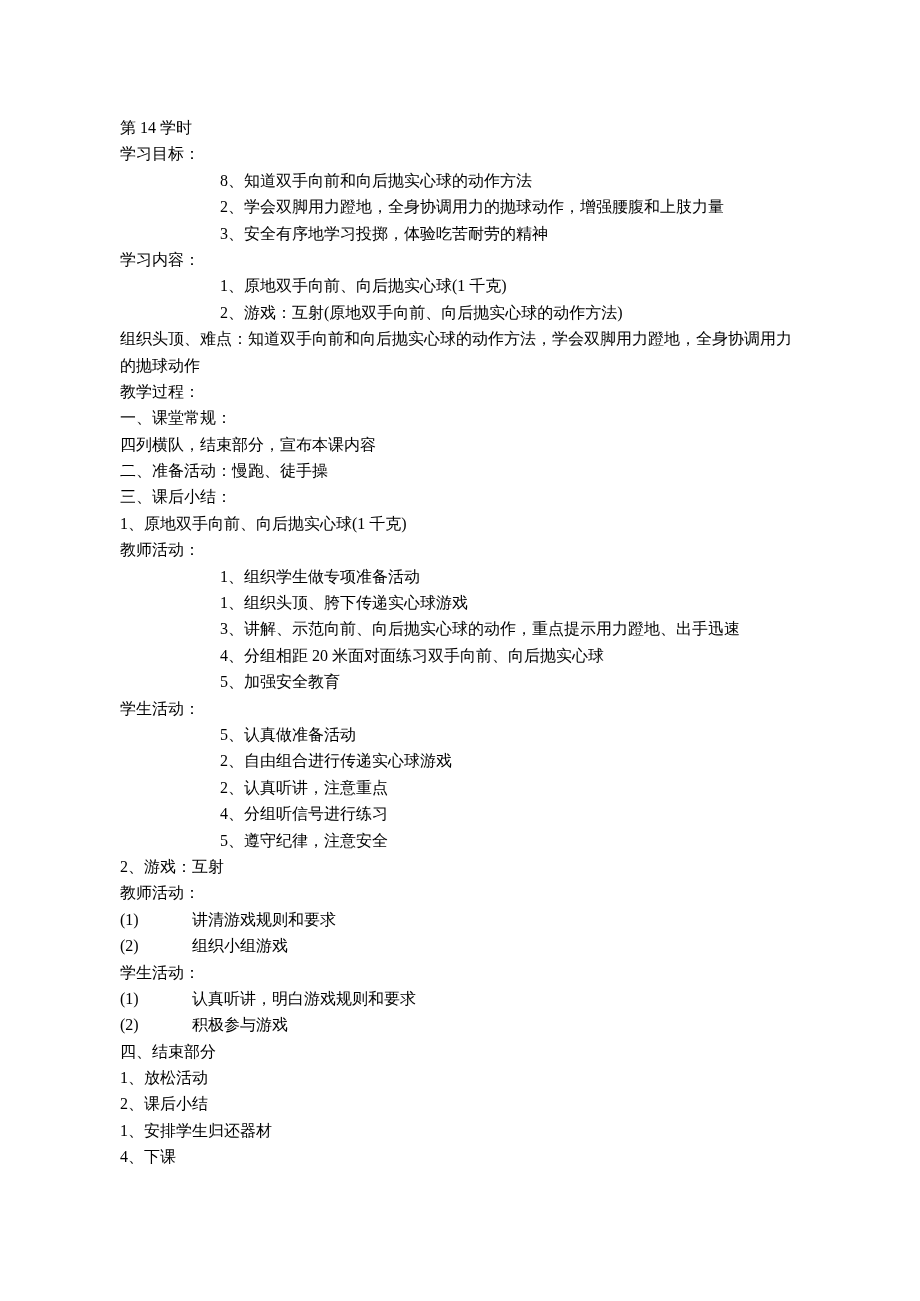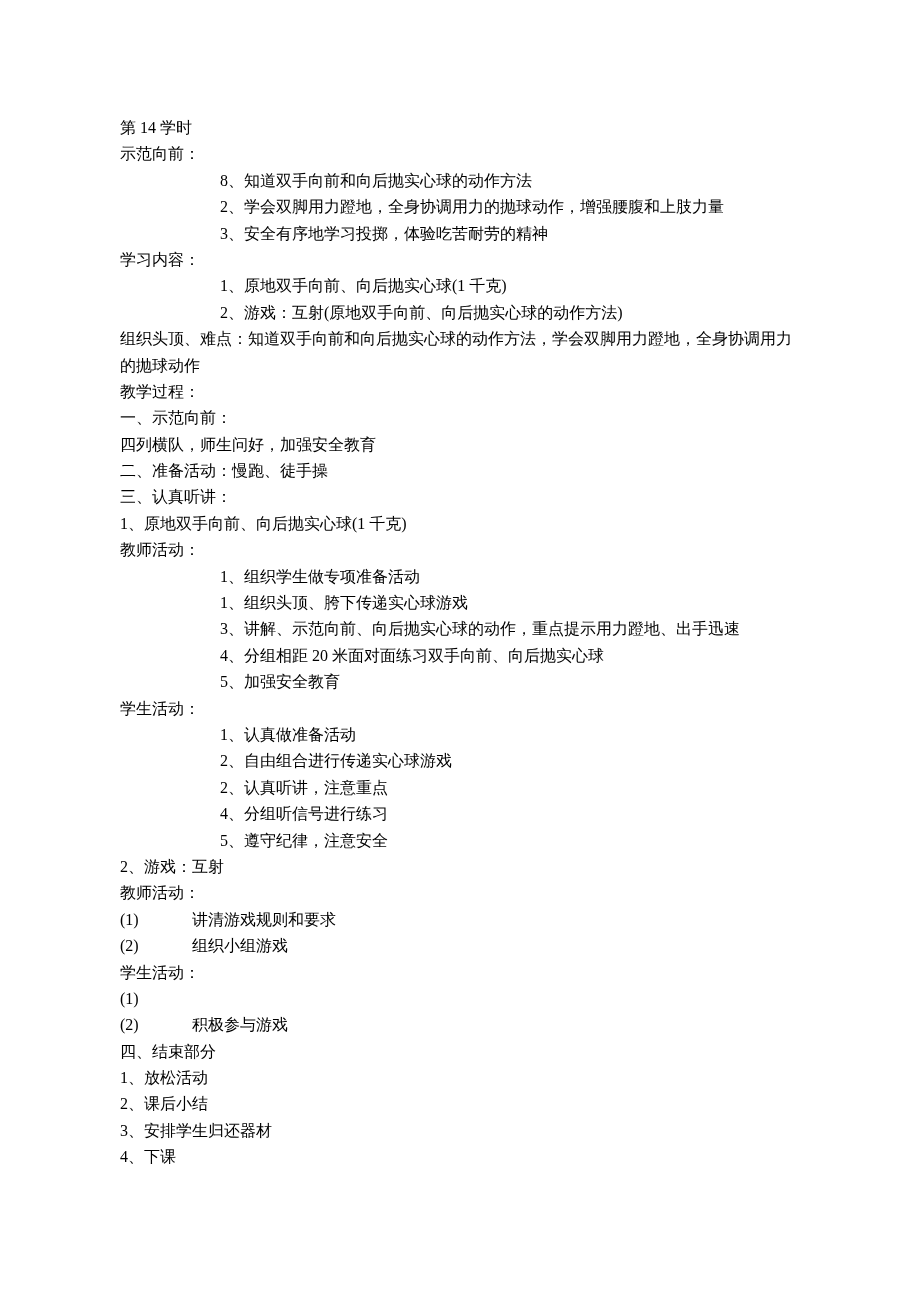--- a/index.html
+++ b/index.html
@@ -27,61 +27,62 @@
     }
     .paren-num {
       width: 72px;
       flex-shrink: 0;
     }
   </style>
 </head>
 <body>
 
 <div class="line">第 14 学时</div>
-<div class="line">示范向前：</div>
+<div class="line">学习目标：</div>
 <div class="line indented">8、知道双手向前和向后抛实心球的动作方法</div>
 <div class="line indented">2、学会双脚用力蹬地，全身协调用力的抛球动作，增强腰腹和上肢力量</div>
 <div class="line indented">3、安全有序地学习投掷，体验吃苦耐劳的精神</div>
 <div class="line">学习内容：</div>
 <div class="line indented">1、原地双手向前、向后抛实心球(1 千克)</div>
 <div class="line indented">2、游戏：互射(原地双手向前、向后抛实心球的动作方法)</div>
 <div class="line">组织头顶、难点：知道双手向前和向后抛实心球的动作方法，学会双脚用力蹬地，全身协调用力的抛球动作</div>
 <div class="line">教学过程：</div>
-<div class="line">一、示范向前：</div>
-<div class="line">四列横队，师生问好，加强安全教育</div>
+<div class="line">一、课堂常规：</div>
+<div class="line">四列横队，结束部分，宣布本课内容</div>
 <div class="line">二、准备活动：慢跑、徒手操</div>
-<div class="line">三、认真听讲：</div>
+<div class="line">三、课后小结：</div>
 <div class="line">1、原地双手向前、向后抛实心球(1 千克)</div>
 <div class="line">教师活动：</div>
 <div class="line indented">1、组织学生做专项准备活动</div>
 <div class="line indented">1、组织头顶、胯下传递实心球游戏</div>
 <div class="line indented">3、讲解、示范向前、向后抛实心球的动作，重点提示用力蹬地、出手迅速</div>
 <div class="line indented">4、分组相距 20 米面对面练习双手向前、向后抛实心球</div>
 <div class="line indented">5、加强安全教育</div>
 <div class="line">学生活动：</div>
-<div class="line indented">1、认真做准备活动</div>
+<div class="line indented">5、认真做准备活动</div>
 <div class="line indented">2、自由组合进行传递实心球游戏</div>
 <div class="line indented">2、认真听讲，注意重点</div>
 <div class="line indented">4、分组听信号进行练习</div>
 <div class="line indented">5、遵守纪律，注意安全</div>
 <div class="line">2、游戏：互射</div>
 <div class="line">教师活动：</div>
 <div class="paren-indent">
   <span class="paren-num">(1)</span>
   <span>讲清游戏规则和要求</span>
 </div>
 <div class="paren-indent">
   <span class="paren-num">(2)</span>
   <span>组织小组游戏</span>
 </div>
 <div class="line">学生活动：</div>
 <div class="paren-indent">
   <span class="paren-num">(1)</span>
+  <span>认真听讲，明白游戏规则和要求</span>
 </div>
 <div class="paren-indent">
   <span class="paren-num">(2)</span>
   <span>积极参与游戏</span>
 </div>
 <div class="line">四、结束部分</div>
 <div class="line">1、放松活动</div>
 <div class="line">2、课后小结</div>
-<div class="line">3、安排学生归还器材</div>
+<div class="line">1、安排学生归还器材</div>
 <div class="line">4、下课</div>
 
 </body></html>

